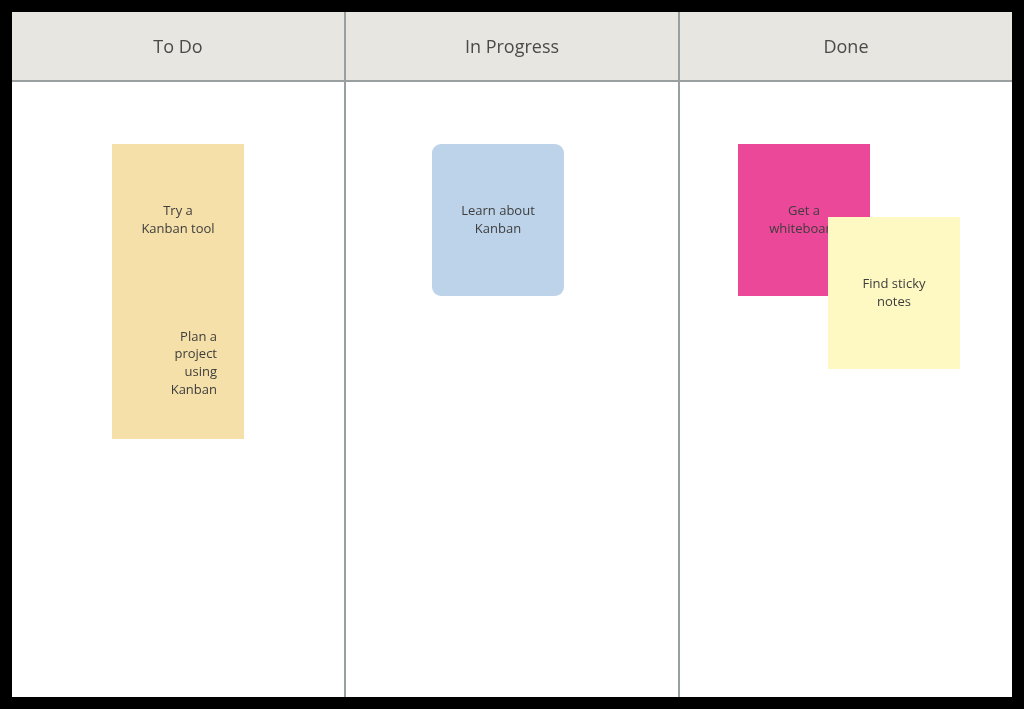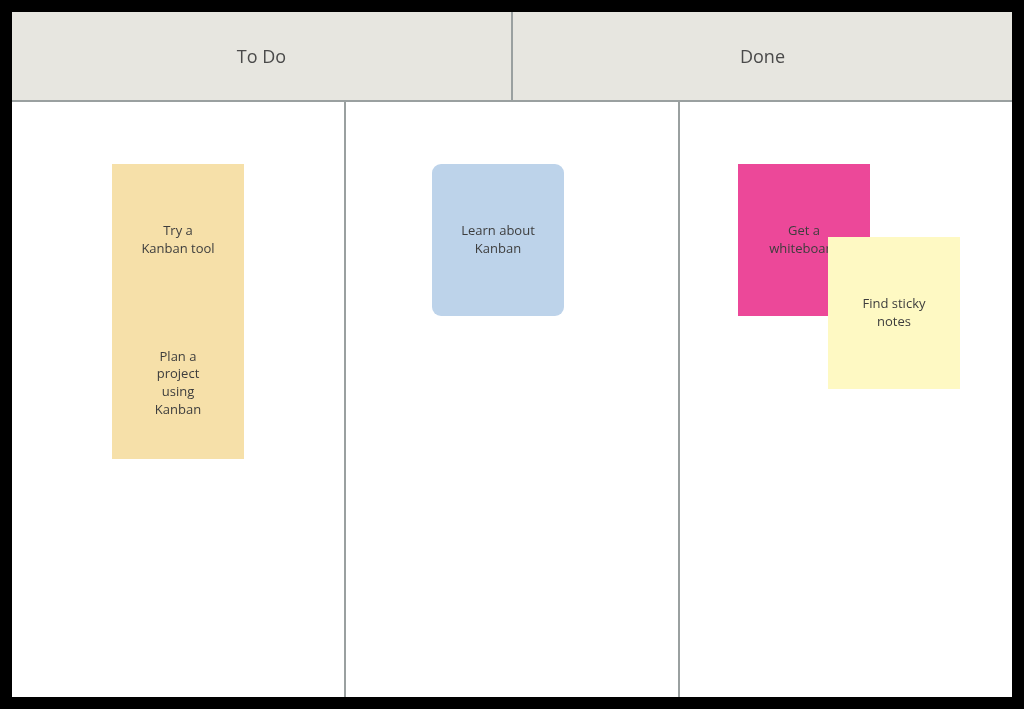--- a/index.html
+++ b/index.html
@@ -13,21 +13,21 @@
     }
     .board {
       width: 100%;
       height: 100%;
       background: #ffffff;
       display: flex;
       flex-direction: column;
     }
     .header-row {
       display: flex;
-      height: 90px;
+      height: 70px;
       background: #e7e6e0;
       border-bottom: 2px solid #9aa0a0;
     }
     .header-cell {
       flex: 1;
       display: flex;
       align-items: center;
       justify-content: center;
       font-size: 18px;
       color: #4a4a4a;
@@ -57,31 +57,32 @@
       color: #3d3d3d;
       padding: 27px;
       line-height: 1.35;
     }
     .c-yellow { background: #f6e0a9; }
     .c-blue   { background: #bdd3ea; }
     .c-pink   { background: #ec4899; }
     .c-green  { background: #fef9c3; }
 
     .card-todo-1 { left: 100px; top: 62px; }
-    .card-todo-2 { left: 100px; top: 205px; }
+    .card-todo-2 { left: 100px; top: 205px; text-align: right; }
     .card-prog-1 { left: 86px;  top: 62px; border-radius: 9px; }
     .card-done-1 { left: 58px;  top: 62px; z-index: 1; }
     .card-done-2 { left: 148px; top: 135px; z-index: 2; }
   </style>
 </head>
 <body>
 
 <div class="board">
   <div class="header-row">
     <div class="header-cell">To Do</div>
+    <div class="header-cell">In Progress</div>
     <div class="header-cell">Done</div>
   </div>
   <div class="body-row">
     <div class="column">
       <div class="card c-yellow card-todo-1">Try a Kanban tool</div>
       <div class="card c-yellow card-todo-2">Plan a project using Kanban</div>
     </div>
     <div class="column">
       <div class="card c-blue card-prog-1">Learn about Kanban</div>
     </div>

